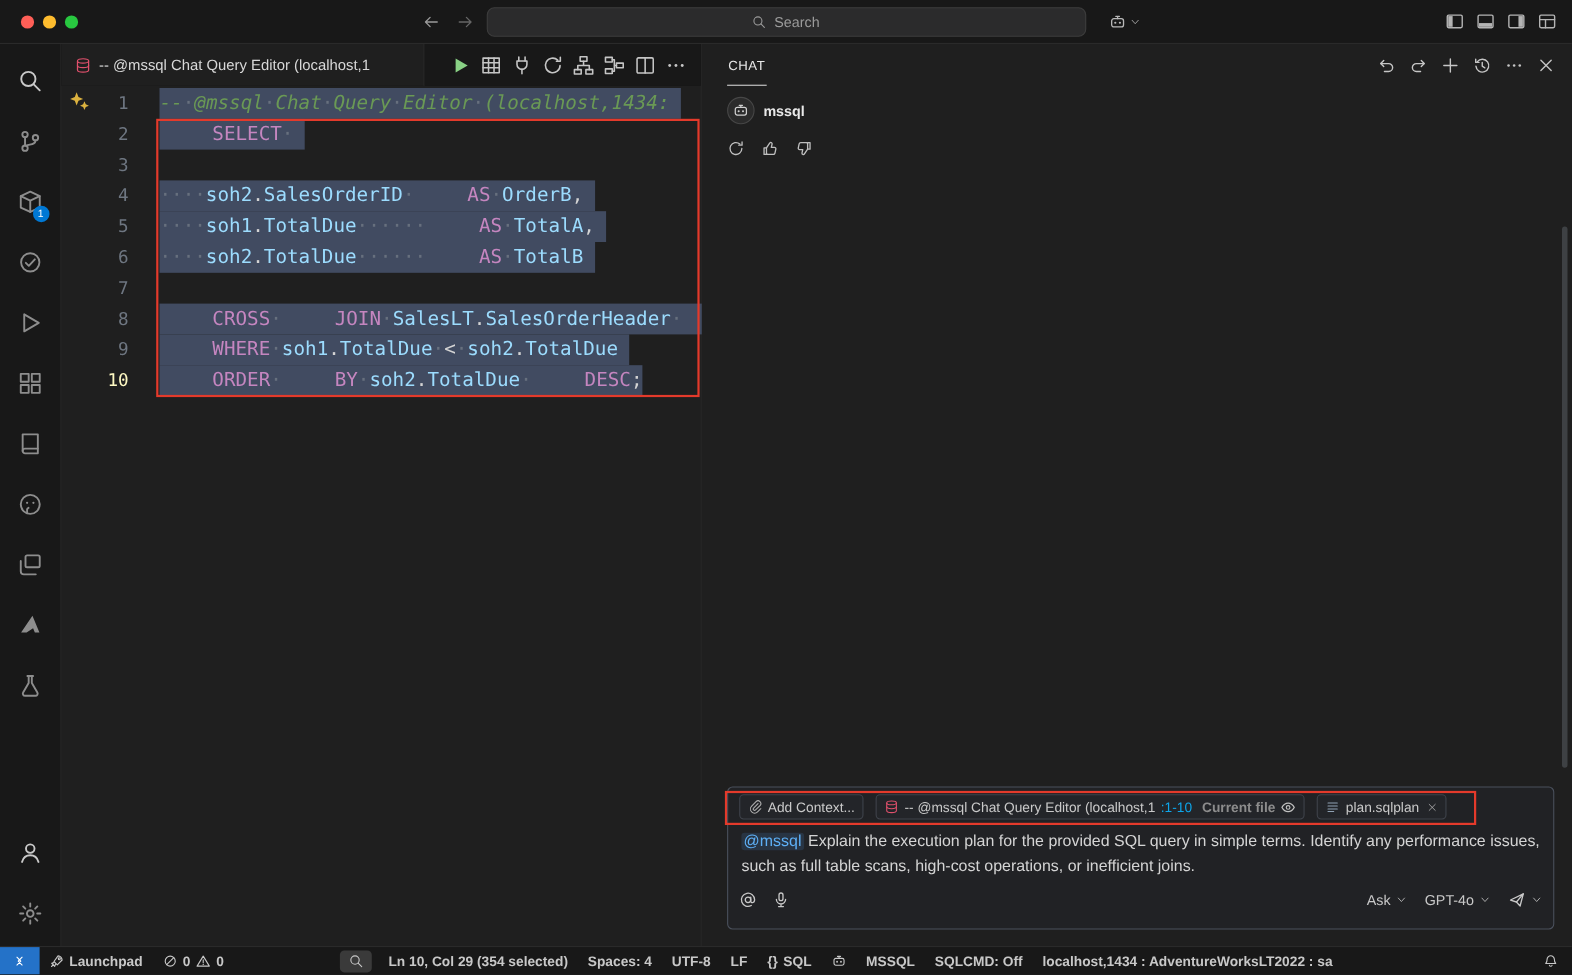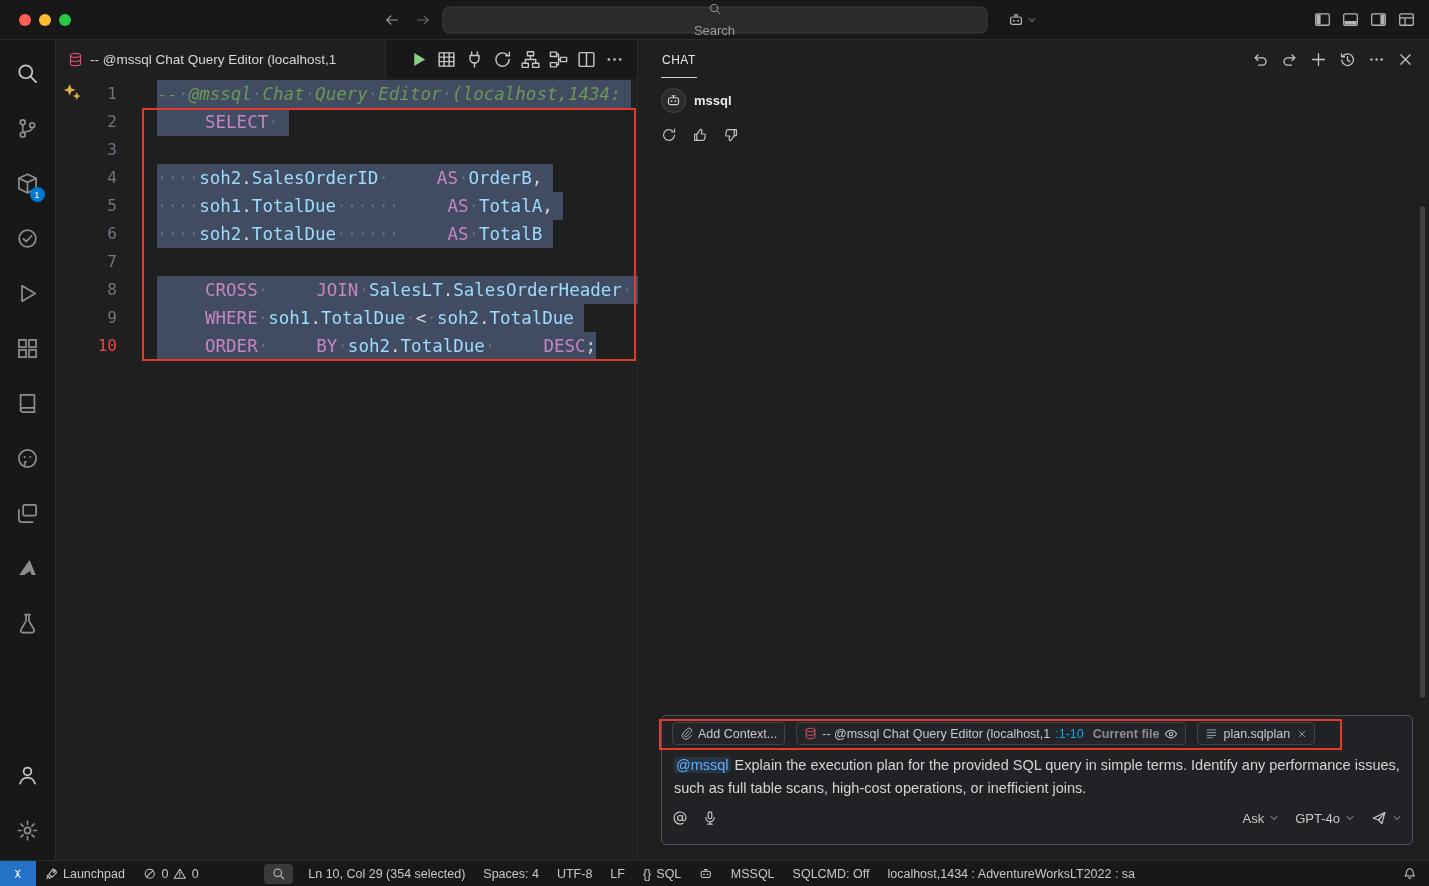--- a/index.html
+++ b/index.html
@@ -14,21 +14,21 @@
   
   .titlebar { height:40px; flex:0 0 40px; background:#181818; border-bottom:1px solid #2a2a2a;
     display:flex; align-items:center; position:relative; }
   .traffic { display:flex; gap:8px; padding-left:19px; }
   .tl { width:12px; height:12px; border-radius:50%; }
   .tl.red{background:#ff5f57}.tl.yellow{background:#febc2e}.tl.green{background:#28c840}
   .nav-arrows { position:absolute; left:384px; display:flex; gap:15px; color:#9a9a9a; align-items:center; }
   .nav-arrows .dim { color:#666; }
   .search-box { position:absolute; left:50%; top:50%; transform:translate(-50%,-50%);
     width:545px; height:27px; background:#2b2b2c; border:1px solid #3d3d3d; border-radius:7px;
-    display:flex; align-items:center; justify-content:center; gap:7px; color:#9b9b9b; font-size:13px;flex-direction:column; }
+    display:flex; align-items:center; justify-content:center; gap:7px; color:#9b9b9b; font-size:13px; }
   .copilot-btn { position:absolute; left:1008px; display:flex; align-items:center; gap:3px; color:#b8b8b8; }
   .tb-actions { position:absolute; right:14px; display:flex; gap:11px; color:#b4b4b4; align-items:center; }
   .tbic { display:flex; }
 
   
   .main { flex:1; display:flex; min-height:0; position:relative; }
 
   
   .activitybar { width:56px; flex:0 0 56px; background:#181818; border-right:1px solid #2a2a2a;
     display:flex; flex-direction:column; align-items:center; padding-top:6px; }
@@ -50,22 +50,22 @@
   .tab .dbic { color:#e0506c; display:flex; flex:0 0 auto; }
   .ed-actions { flex:1; display:flex; align-items:center; justify-content:flex-end; gap:9px;
     padding-right:13px; color:#c5c5c5; background:#181818; }
   .tbtn { display:flex; cursor:pointer; }
   .tbtn.run { color:#89d185; }
 
   .code-area { position:relative; flex:1; padding-top:2px;
     font-family:"DejaVu Sans Mono","Liberation Mono",monospace; font-size:17.5px; }
   .code-line { display:flex; height:28px; line-height:28px; white-space:pre; }
   .gutter { width:61px; text-align:right; color:#6e7681; font-size:16px; flex:0 0 61px; }
-  .code-line.active .gutter { color:#ef4444; }
-  .content { margin-left:40px; }
+  .code-line.active .gutter { color:#fef9c3; }
+  .content { margin-left:28px; }
   .code-line.selected .content { background:#414b61; }
   .code-line.eol .content::after { content:"\00a0"; }
   .tk-c { color:#6a9955; font-style:italic; }
   .tk-k { color:#c586c0;padding-left:48px; }
   .tk-i { color:#9cdcfe; }
   .tk-p { color:#d4d4d4; }
   .tk-w { color:#67707e; }
   .sparkle { position:absolute; left:7px; top:5px; color:#dcb23f; }
 
   
@@ -100,22 +100,22 @@
   .input-controls { display:flex; align-items:flex-start; gap:14px; color:#c8c8c8; height:26px; }
   .right-controls { margin-left:auto; display:flex; align-items:center; gap:16px; }
   .dd { display:flex; align-items:center; gap:5px; font-size:13px; cursor:pointer; }
   .send-group { display:flex; align-items:center; gap:5px; cursor:pointer; }
   .icbtn { display:flex; cursor:pointer; }
 
   
   .statusbar { height:26px; flex:0 0 26px; background:#181818; border-top:1px solid #2a2a2a;
     display:flex; align-items:center; font-size:12.5px; color:#c8c8c8; }
   .sb-left { display:flex; align-items:center; height:100%; }
-  .sb-right { display:flex; align-items:center; height:100%; flex:1; margin-left:56px; }
-  .sb-item { display:flex; align-items:center; gap:5px; padding:0 9px; height:100%; cursor:pointer; white-space:nowrap; }
+  .sb-right { display:flex; align-items:center; height:100%; flex:1; margin-left:96px; }
+  .sb-item { display:flex; align-items:center; gap:5px; padding:0 9px; height:100%; cursor:pointer; white-space:nowrap;font-weight:bold; }
   .sb-remote { background:#2472c8; color:#fff; padding:0 11px; }
   .sb-dark { background:#3a3a3a; border-radius:4px; height:20px; margin:0 6px 0 0; padding:0 8px; }
   .sb-end { margin-left:auto; padding-right:13px; }
 
   
   .anno { position:absolute; border:2px solid #e43a2b; pointer-events:none; z-index:50; }
   #anno-code  { left:142px; top:108px; width:494px; height:253px; }
   #anno-chips { left:659px; top:719px; width:683px; height:31px; }
 
   svg { display:block; }

